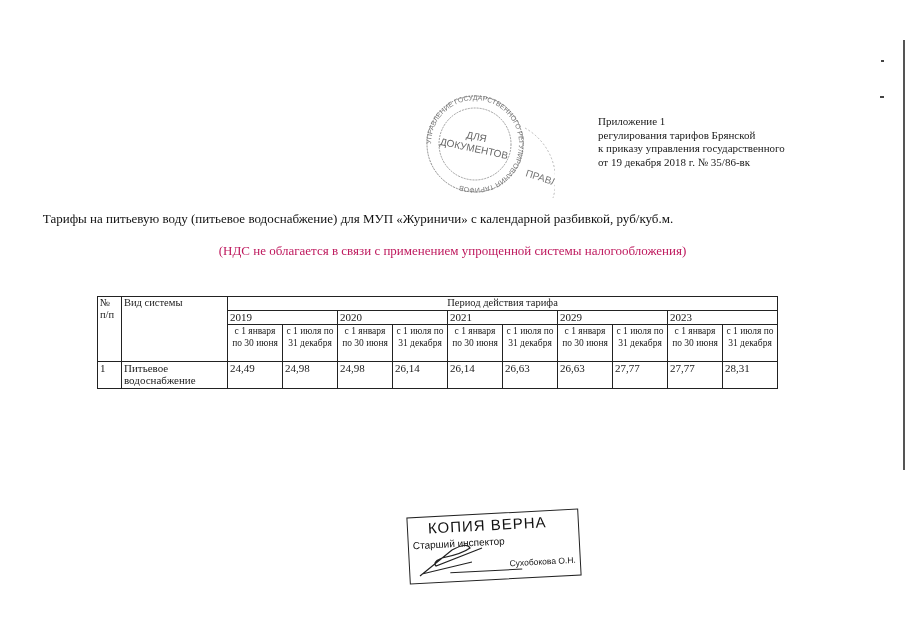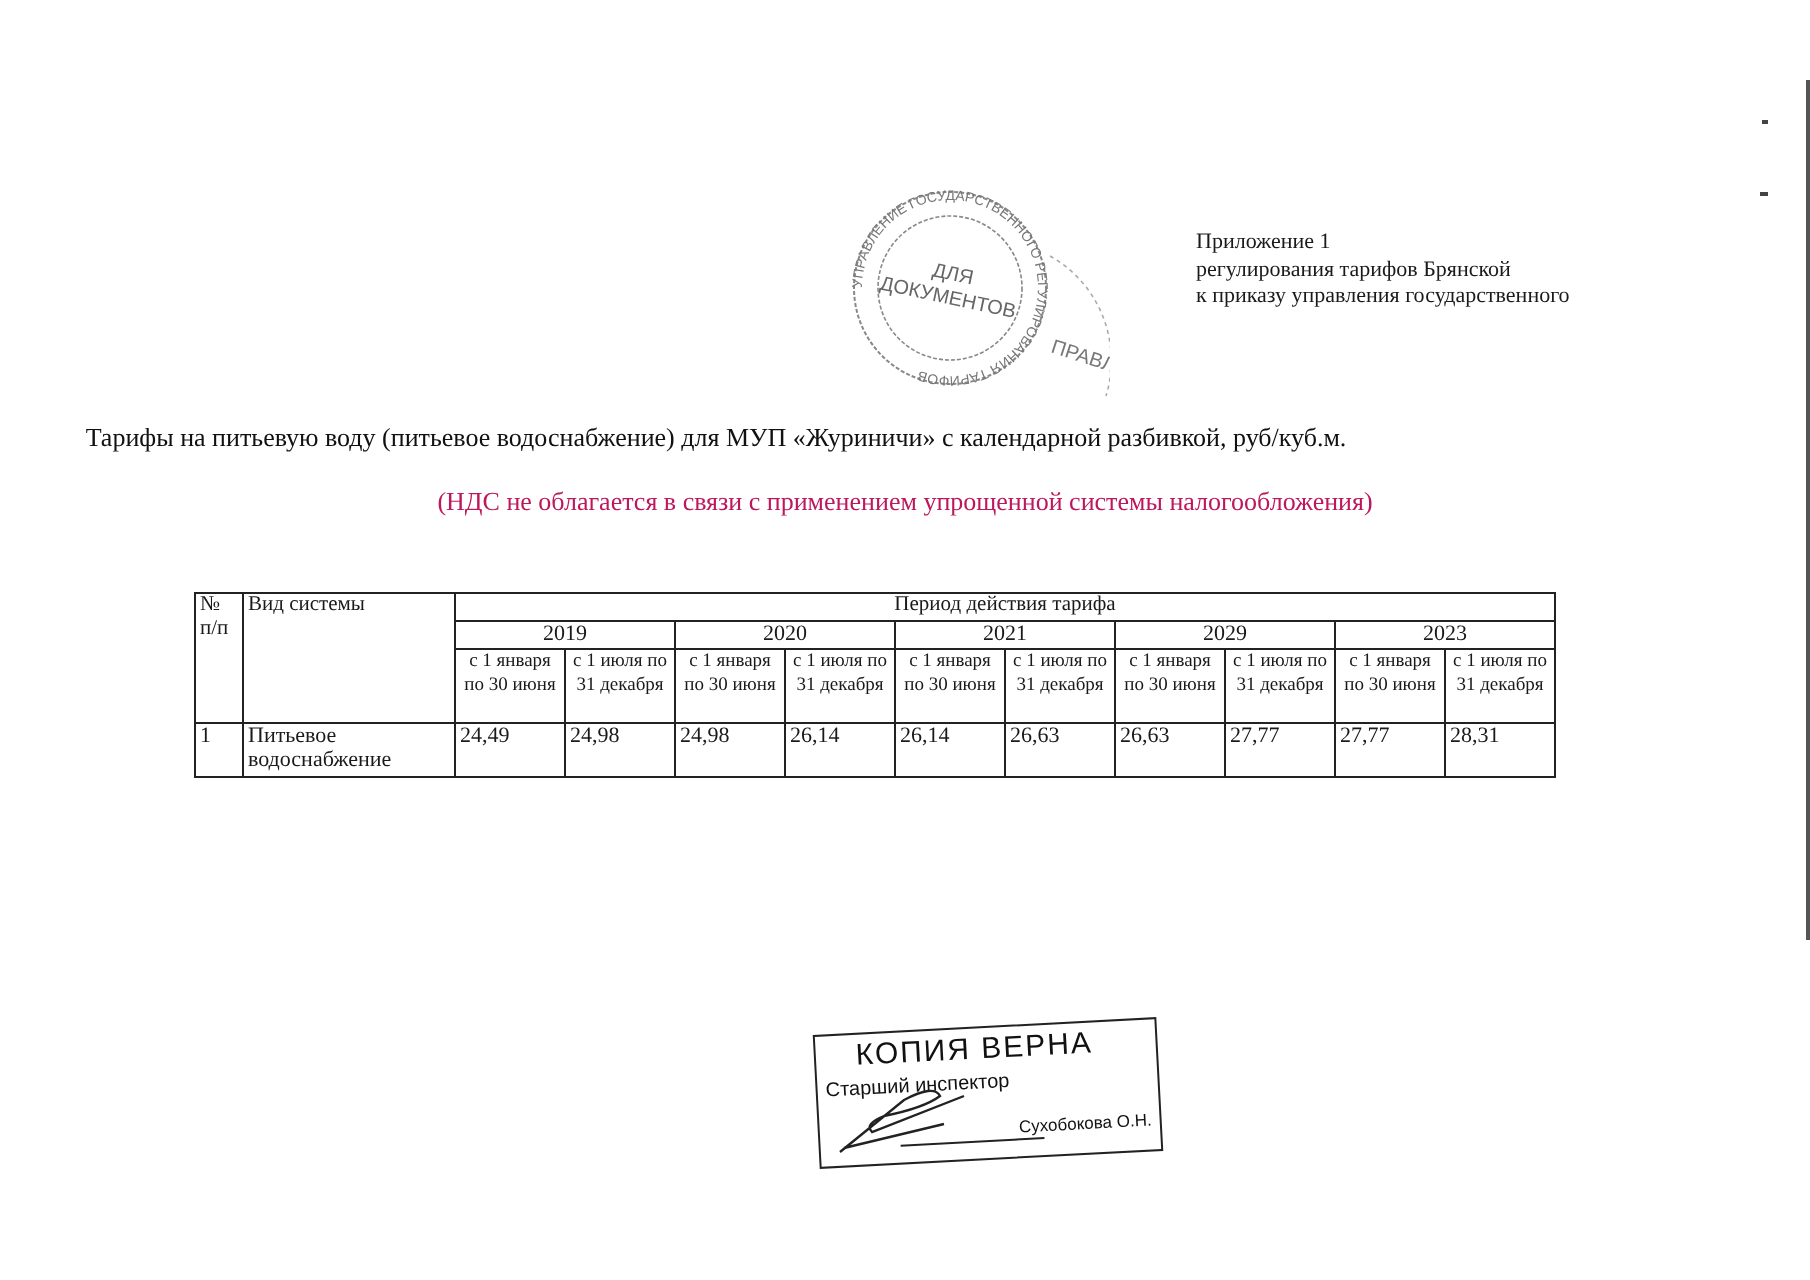--- a/index.html
+++ b/index.html
@@ -25,21 +25,21 @@
       table-layout: fixed;
     }
     table.tariffs td {
       border: 1px solid #222; padding: 0 2px; vertical-align: top; line-height: 12px;
     }
     .c-num { width: 24px; }
     .c-kind { width: 106px; }
     .c-p { width: 55px; }
     .center { }
     .period-head { height: 13px; text-align: center; }
-    .year { height: 13px; text-align: center; font-size: 11px; }
+    .year { height: 13px; text-align: left; font-size: 11px; }
     .sub { height: 36px; text-align: center; font-size: 9.5px; line-height: 12px; }
     .val td { height: 26px; font-size: 11px; }
     .margin-mark {
       position: absolute; right: 0; top: 40px; width: 2px; height: 430px; background: #555;
     }
     .dot1 { position: absolute; left: 881px; top: 60px; width: 3px; height: 2px; background: #444; }
     .dot2 { position: absolute; left: 880px; top: 96px; width: 4px; height: 2px; background: #444; }
 
     .stamp-round {
       position: absolute; left: 425px; top: 88px; width: 130px; height: 112px;
@@ -74,20 +74,21 @@
   <text x="50" y="52" text-anchor="middle" font-family="Liberation Sans, sans-serif" font-size="10" fill="#666" transform="rotate(12 50 56)">ДЛЯ</text>
   <text x="50" y="64" text-anchor="middle" font-family="Liberation Sans, sans-serif" font-size="10" fill="#666" transform="rotate(12 50 56)">ДОКУМЕНТОВ</text>
   <path d="M 100,40 A 60,60 0 0,1 128,110" fill="none" stroke="#aaa" stroke-width="0.8" stroke-dasharray="2,2"></path>
   <text x="100" y="88" font-family="Liberation Sans, sans-serif" font-size="10" fill="#777" transform="rotate(18 100 88)">ПРАВЛЕНИЕ</text>
 </svg>
 
 <div class="annex">
   <div>Приложение 1</div>
   <div>регулирования тарифов Брянской</div>
   <div>к приказу управления государственного</div>
+  <div>от 19 декабря 2018 г. № 35/86-вк</div>
 </div>
 
 <div class="title">Тарифы на питьевую воду (питьевое водоснабжение) для МУП «Журиничи» с календарной разбивкой, руб/куб.м.</div>
 <div class="subtitle">(НДС не облагается в связи с применением упрощенной системы налогообложения)</div>
 
 <table class="tariffs">
   <colgroup>
     <col class="c-num">
       <col class="c-kind">
     <col class="c-p">

